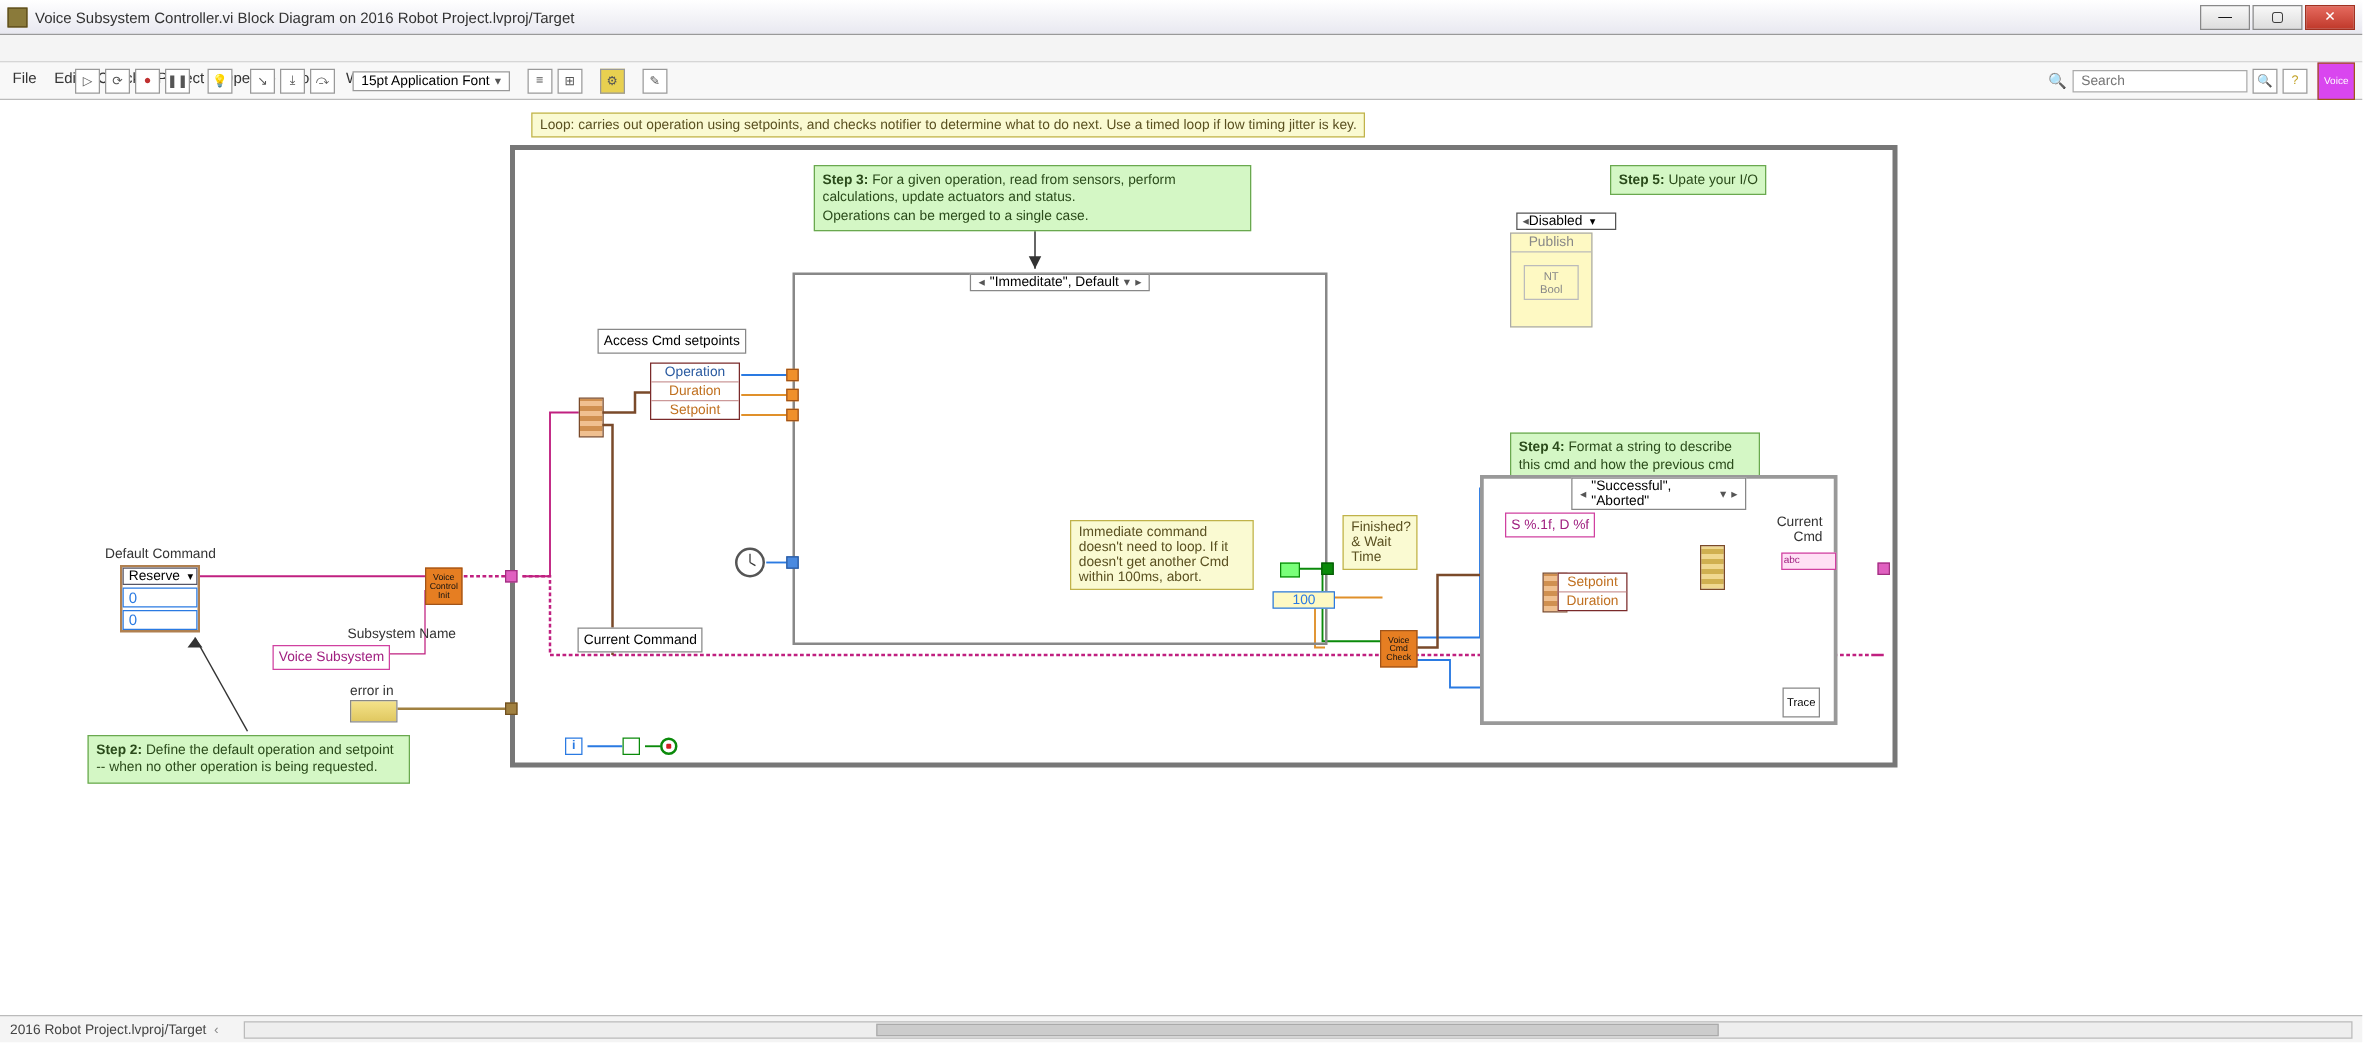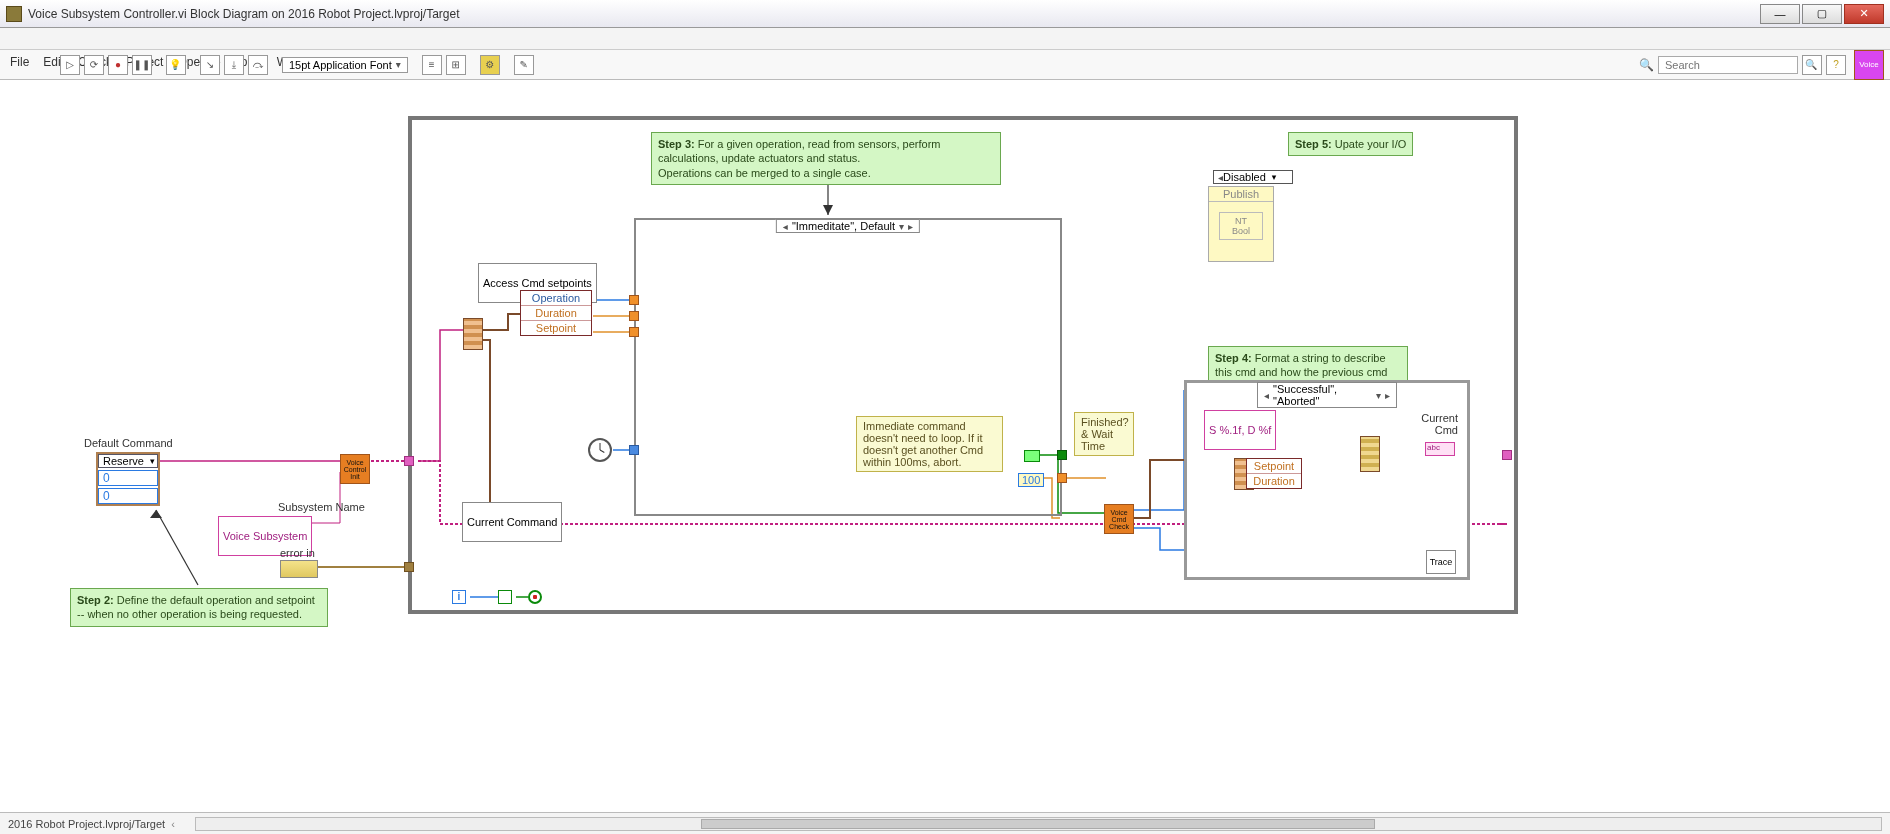--- a/index.html
+++ b/index.html
@@ -27,25 +27,25 @@
 
 .note { position:absolute; background:#d4f7c5; border:1px solid #6aa84f; padding:4px 6px; font-size:11px; color:#2a4a1a; line-height:1.3;}
 .note-y { position:absolute; background:#fafad2; border:1px solid #c0b24a; padding:3px 6px; font-size:11px; color:#5a5020;}
 .loop { position:absolute; border:4px solid #777; background:transparent;}
 .casebox { position:absolute; border:2px solid #888; background:#fff;}
 .casebox-hdr { position:absolute; top:-1px; left:50%; transform:translateX(-50%); background:#fff; border:1px solid #888; padding:0 6px; font-size:11px; display:flex; align-items:center; gap:4px;}
 .cluster { position:absolute; border:1px solid #7a2a2a; background:#fff;}
 .cluster .row { border-bottom:1px solid #c99; font-size:11px; padding:1px 4px; text-align:center;}
 .orange-node { position:absolute; background:#e67e22; border:1px solid #a0541a; font-size:9px; color:#111; text-align:center; display:flex; align-items:center; justify-content:center; padding:2px;}
 .label { position:absolute; font-size:11px; color:#333;}
-.box { position:absolute; border:1px solid #888; background:#fff; font-size:11px; padding:13px 4px;}
+.box { position:absolute; border:1px solid #888; background:#fff; font-size:11px; padding:3px 4px;}
 .pink-box { border:1px solid #d040a0; color:#a02080;}
 .dropdown { position:absolute; border:1px solid #555; background:#fff; font-size:11px; padding:0 4px; display:flex; align-items:center;}
 .dropdown::after { content:"▾"; margin-left:6px; font-size:9px;}
-.num-const { position:absolute; border:1px solid #2a7ae2; background:#fef9c3; font-size:11px; padding:0 3px; color:#2a7ae2;text-align:right;}
+.num-const { position:absolute; border:1px solid #2a7ae2; background:#fef9c3; font-size:11px; padding:0 15px; color:#2a7ae2;text-align:right;}
 .bool-const { position:absolute; width:16px; height:12px; border:1px solid #0a8a0a; background:#7aff7a;}
 svg.wires { position:absolute; left:0; top:0; width:100%; height:100%; pointer-events:none;}
 .err-clust { position:absolute; width:38px; height:18px; border:1px solid #888; background:linear-gradient(#f4e28a,#e0c860);}
 .clock { position:absolute; width:24px; height:24px; border:2px solid #555; border-radius:50%; background:#fff;}
 .clock::before { content:""; position:absolute; left:50%; top:50%; width:1px; height:7px; background:#333; transform-origin:bottom; transform:translate(-50%,-100%) rotate(0deg);}
 .clock::after { content:""; position:absolute; left:50%; top:50%; width:1px; height:5px; background:#333; transform-origin:bottom; transform:translate(-50%,-100%) rotate(120deg);}
 .trace-box { position:absolute; width:30px; height:24px; border:1px solid #888; background:#fff; font-size:9px; display:flex; align-items:center; justify-content:center;}
 .tunnel { position:absolute; width:10px; height:10px; background:#f0902a; border:1px solid #a0541a;}
 .tunnel.blue { background:#4a8ae0; border-color:#2a5aa0;}
 .tunnel.pink { background:#e060c0; border-color:#a03080;}
@@ -158,20 +158,21 @@
     <polygon points="156,430 162,438 150,438" fill="#333"></polygon>
 
     <line x1="828" y1="90" x2="828" y2="135" stroke="#333" stroke-width="1.2"></line>
     <polygon points="828,135 823,125 833,125" fill="#333"></polygon>
 
     <polyline points="470,517 498,517" stroke="#2a7ae2" stroke-width="1.5" fill="none"></polyline>
     <polyline points="516,517 528,517" stroke="#0a8a0a" stroke-width="1.5" fill="none"></polyline>
   </svg>
 
 
+  <div class="note-y" style="left:425px; top:10px;">Loop: carries out operation using setpoints, and checks notifier to determine what to do next. Use a timed loop if low timing jitter is key.</div>
 
   <div class="loop" style="left:408px; top:36px; width:1110px; height:498px"></div>
 
   <div class="note" style="left:651px; top:52px; width:350px">
     <b>Step 3:</b><span> For a given operation, read from sensors, perform calculations, update actuators and status.</span><br>
     <span>Operations can be merged to a single case.</span>
   </div>
 
   <div class="note" style="left:1288px; top:52px;">
     <b>Step 5:</b><span> Upate your I/O</span>
@@ -242,21 +243,21 @@
 
   <div class="bundle" style="left:1234px; top:378px"></div>
   <div class="cluster" style="left:1246px; top:378px; width:56px">
     <div class="row" style="color:#c07020">Setpoint</div>
     <div class="row" style="color:#c07020; border-bottom:none">Duration</div>
   </div>
 
   <div class="bundle" style="left:1360px; top:356px; height:36px; background:repeating-linear-gradient(0deg,#f0d890,#f0d890 4px,#d0b050 4px,#d0b050 8px)"></div>
 
   <div class="label" style="left:1408px; top:332px; width:50px; text-align:right">Current Cmd</div>
-  <div class="box pink-box" style="left:1425px; top:362px; width:30px; height:14px; background:#ffe0f5;font-size:8px;padding:0 1px">abc</div>
+  <div class="box pink-box" style="left:1425px; top:362px; width:44px; height:14px; background:#ffe0f5;font-size:8px;padding:0 1px">abc</div>
 
   <div class="trace-box" style="left:1426px; top:470px">Trace</div>
 
   <div class="tunnel pink" style="left:1502px; top:370px"></div>
   <div class="tunnel pink" style="left:404px; top:376px"></div>
   <div class="tunnel" style="left:404px; top:482px; background:#a08040; border-color:#705020"></div>
 
   <div class="loop-ctrl i" style="left:452px; top:510px">i</div>
   <div class="loop-ctrl" style="left:498px; top:510px; border:1px solid #0a8a0a; background:#fff"></div>
   <div class="loop-ctrl stop" style="left:528px; top:510px"></div>

